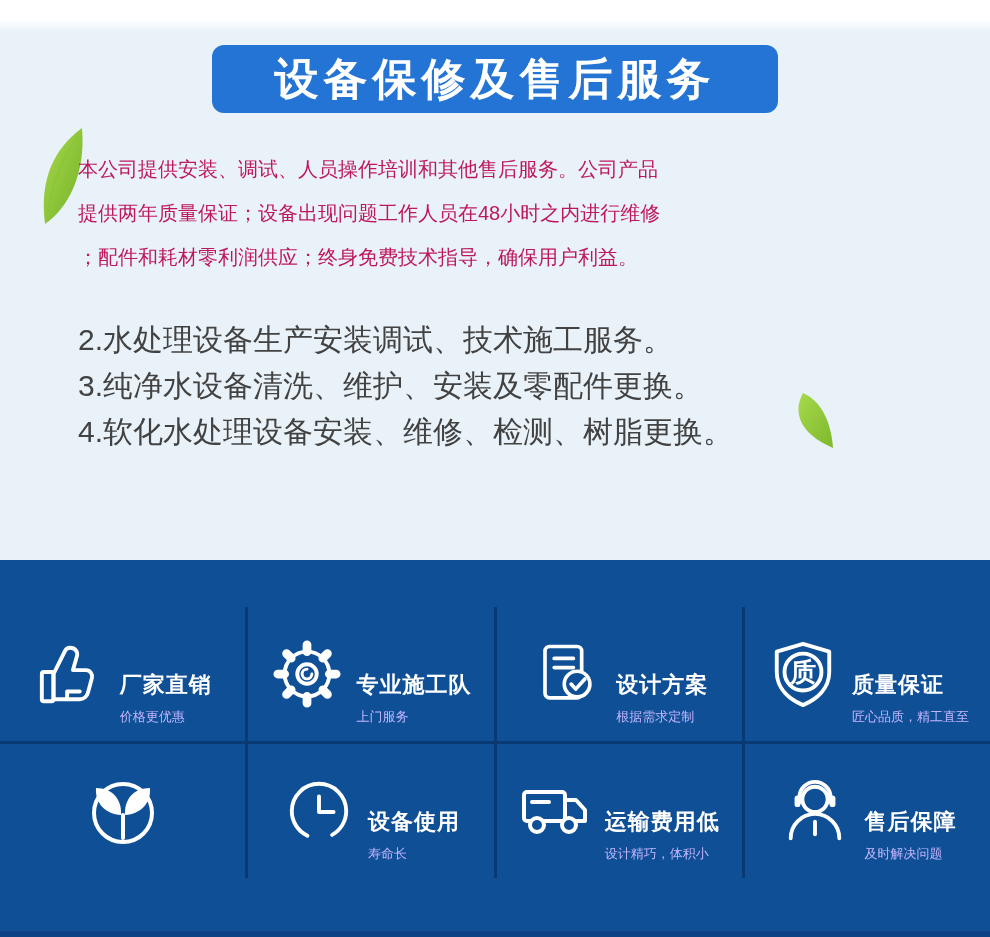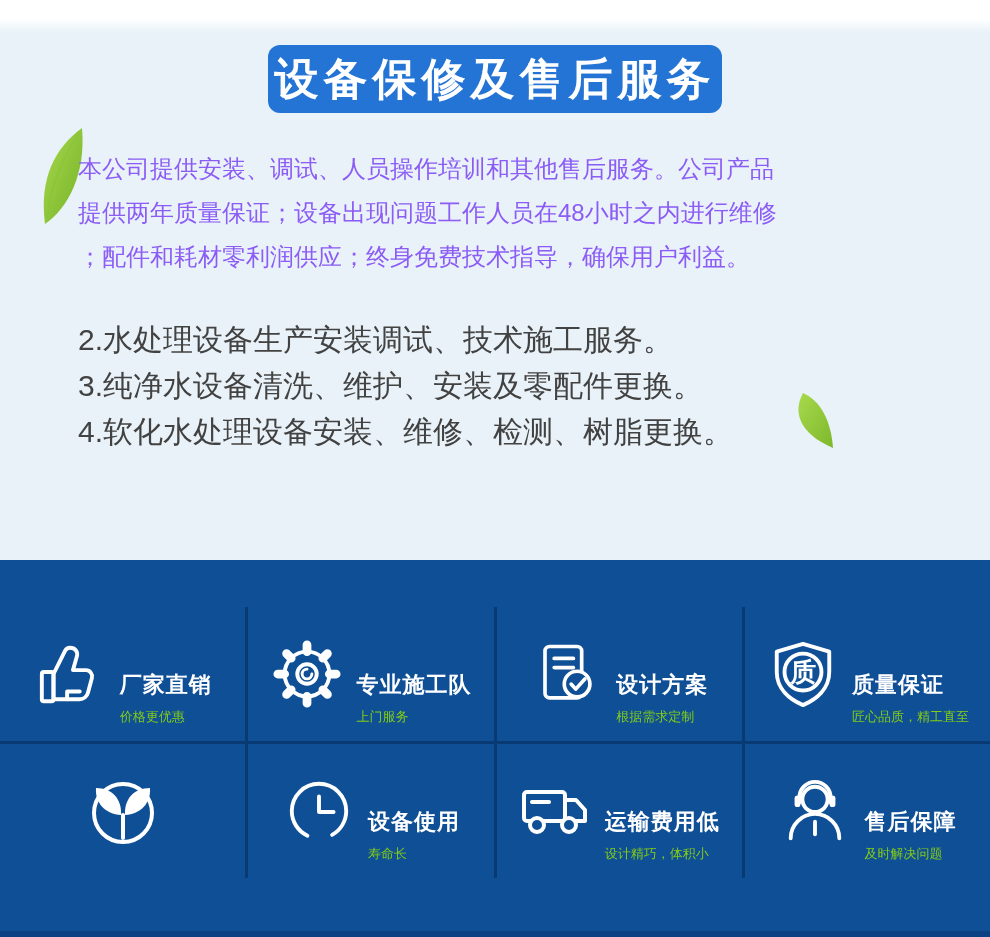--- a/index.html
+++ b/index.html
@@ -2,45 +2,45 @@
 <html><head>
 <meta charset="utf-8">
 <style>
   * { box-sizing: border-box; }
   body { margin: 0; background: #ffffff; font-family: "Liberation Sans", sans-serif; }
   .page { position: relative; width: 990px; height: 937px; overflow: hidden; background: #e9f2f8; }
   .top-white { position: absolute; top: 0; left: 0; width: 100%; height: 32px;
                background: linear-gradient(#ffffff 60%, #e9f2f8 100%); }
 
   .banner { position: absolute; top: 45px; left: 50%; transform: translateX(-50%);
-            width: 454px; height: 68px; background: #2374d4; border-radius: 12px;
+            width: 566px; height: 68px; background: #2374d4; border-radius: 12px;
             display: flex; align-items: center; justify-content: center; }
   .banner h1 { margin: 0; color: #ffffff; font-size: 44px; font-weight: bold; letter-spacing: 5px; white-space: nowrap; }
 
   .leaf1 { position: absolute; left: 35px; top: 126px; }
   .leaf2 { position: absolute; left: 791px; top: 391px; }
 
   .intro { position: absolute; left: 78px; top: 147px; width: 870px;
-           font-size: 24px; color: #8b5cf6; line-height: 44px; }
+           font-size: 20px; color: #be185d; line-height: 44px; }
   .intro div { white-space: nowrap; }
 
   .services { position: absolute; left: 78px; top: 317px; width: 870px;
               font-size: 30px; color: #424242; line-height: 46px; }
   .services div { white-space: nowrap; }
 
   .features { position: absolute; left: 0; top: 560px; width: 990px; height: 377px; background: #0e4f96; }
   .grid { position: absolute; top: 47px; left: 0; width: 990px; height: 271px;
           display: grid; grid-template-columns: repeat(4, 1fr); grid-template-rows: repeat(2, 1fr);
           gap: 3px; background: #0a3a73; }
   .tile { background: #0e4f96; display: flex; align-items: center; justify-content: center; gap: 12px; padding: 0 6px; }
   .icon-box { width: 74px; height: 74px; flex: 0 0 auto; display: flex; align-items: center; justify-content: center; }
   .icon-box svg { stroke: #ffffff; fill: none; stroke-linecap: round; stroke-linejoin: round; stroke-width: 4; }
   .txt { display: flex; flex-direction: column; margin-top: 48px; }
   .feature-title { color: #ffffff; font-size: 22px; font-weight: bold; letter-spacing: 1px; white-space: nowrap; }
-  .feature-sub { color: #84cc16; font-size: 13px; margin-top: 8px; white-space: nowrap; }
+  .feature-sub { color: #c4b5fd; font-size: 13px; margin-top: 8px; white-space: nowrap; }
   .bottom-edge { position: absolute; left: 0; bottom: 0; width: 100%; height: 6px; background: #0c4284; }
 </style>
 </head>
 <body>
 
 <div class="page">
   <div class="top-white"></div>
 
   <div class="banner">
     <h1>设备保修及售后服务</h1>

